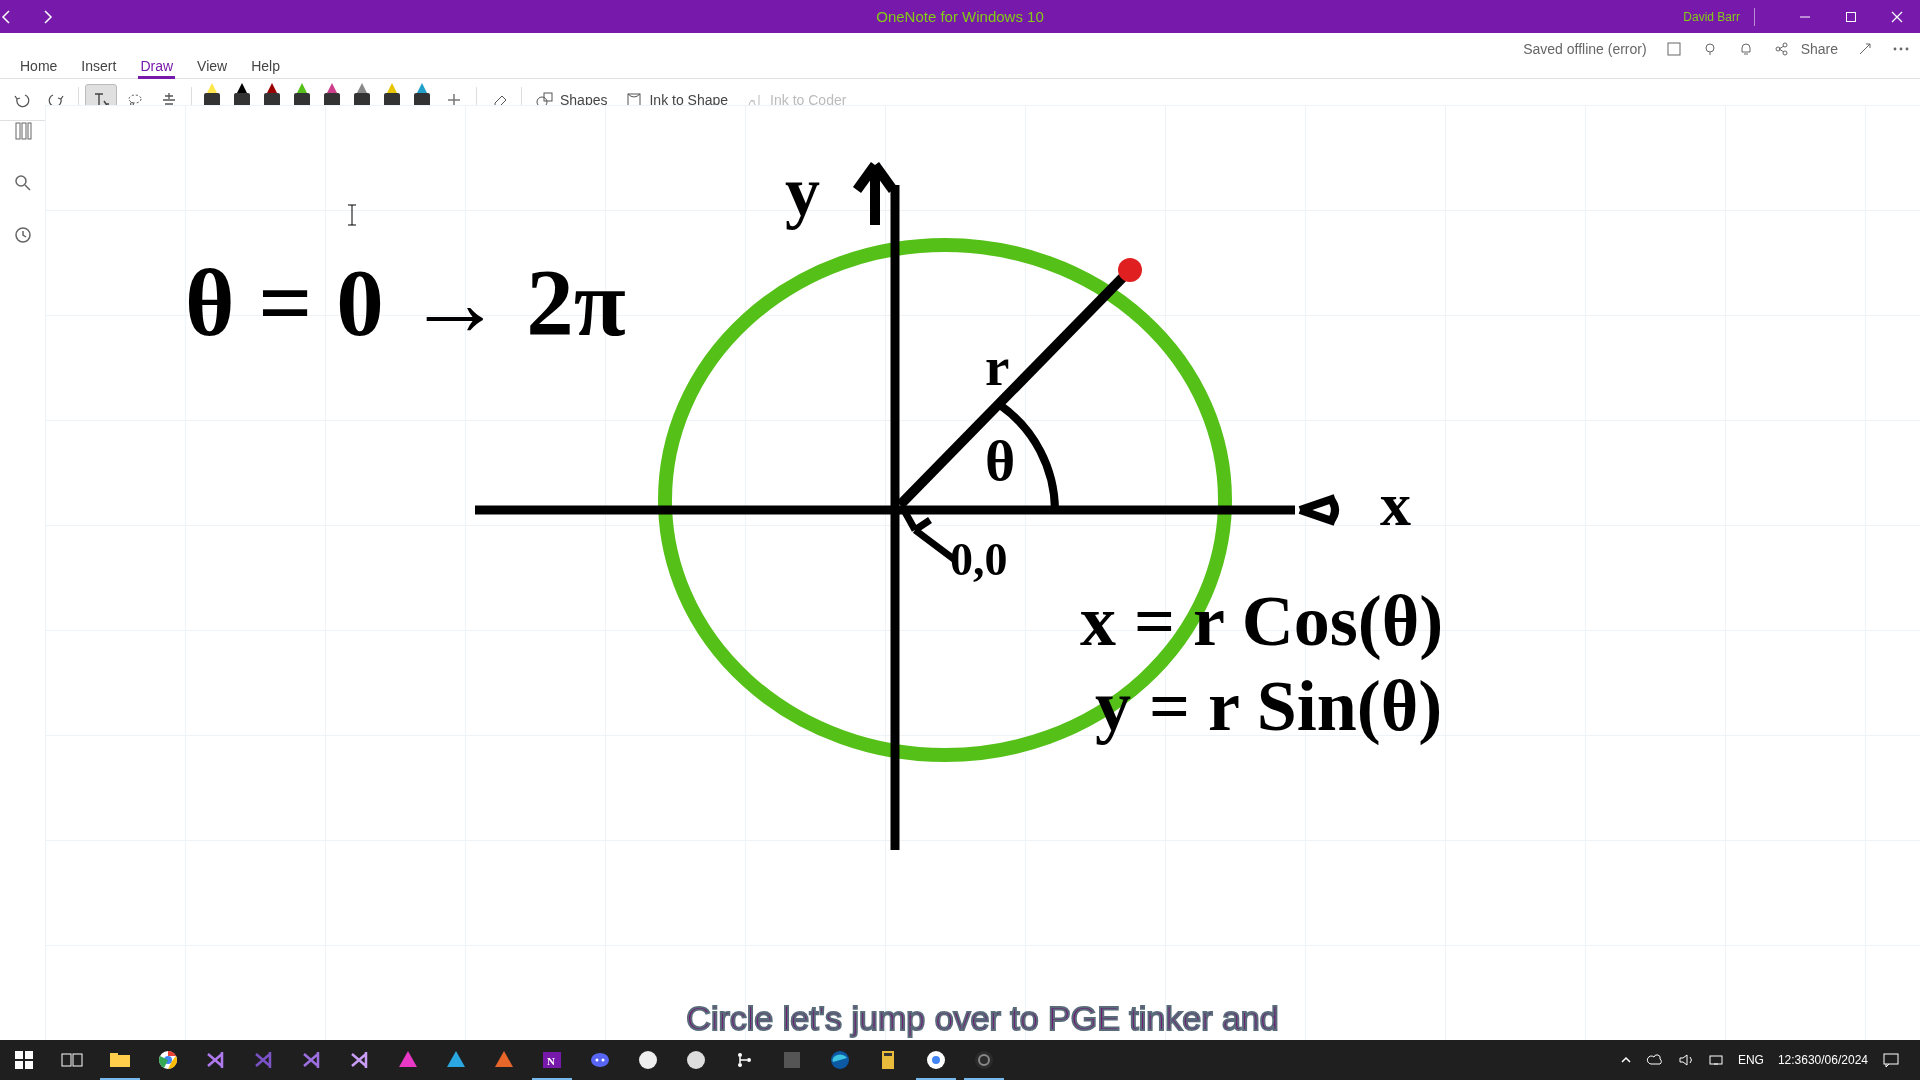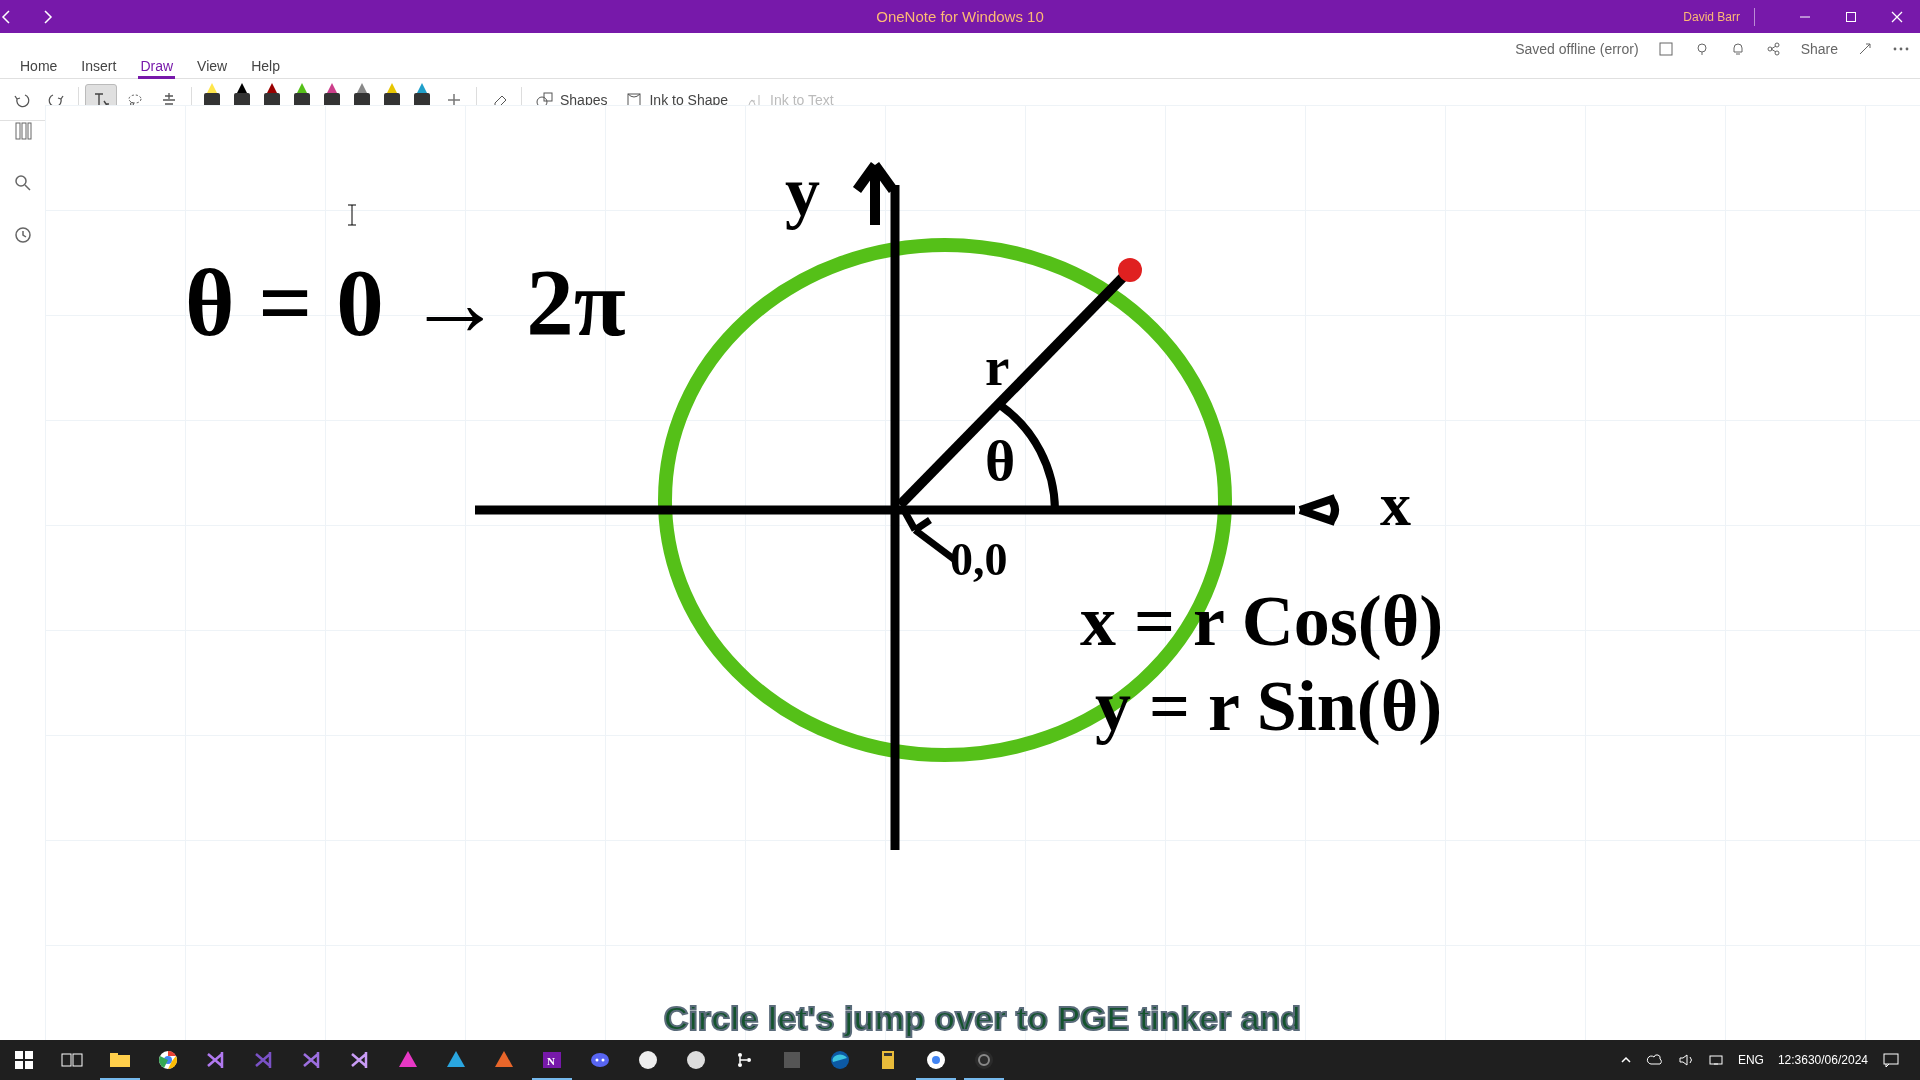--- a/index.html
+++ b/index.html
@@ -1,19 +1,19 @@
 <!DOCTYPE html>
 <html><head>
 <meta charset="utf-8">
 <style>
 * { box-sizing: border-box; margin: 0; padding: 0; }
 body { font-family: "Segoe UI", Tahoma, sans-serif; background: #fff; overflow: hidden; width: 1920px; height: 1080px; position: relative; }
 
 
-.title-bar { height: 33px; background: #7719AA; display: flex; align-items: center; color: #fdba74; position: relative; }
+.title-bar { height: 33px; background: #7719AA; display: flex; align-items: center; color: #84cc16; position: relative; }
 .title-bar .nav-arrow { width: 40px; text-align: center; font-size: 16px; color: rgba(255,255,255,0.9); cursor: pointer; }
 .title-bar .title { position: absolute; left: 50%; transform: translateX(-50%); font-size: 15px; }
 .title-bar .user { position: absolute; right: 180px; font-size: 12px; }
 .title-bar .win-controls { position: absolute; right: 0; display: flex; }
 .title-bar .win-btn { width: 46px; height: 33px; display: flex; align-items: center; justify-content: center; }
 .title-bar .divider { width: 1px; height: 18px; background: rgba(255,255,255,0.5); position: absolute; right: 165px; }
 
 
 .menu-bar { height: 46px; display: flex; align-items: flex-end; padding-left: 8px; border-bottom: 1px solid #e0e0e0; position: relative; }
 .menu-item { padding: 6px 12px 4px; font-size: 14px; color: #444; cursor: pointer; position: relative; }
@@ -45,21 +45,21 @@
   linear-gradient(90deg, #eef3f7 1px, transparent 1px);
   background-size: 140px 105px; }
 .ink-layer { position:absolute; inset:0; }
 
 
 .watermark { position:absolute; right:60px; bottom:80px; font-family:monospace; font-weight:bold; color:#c8d4e0; font-size:44px; line-height:1.05; letter-spacing:2px; text-shadow:1px 1px 0 #a8b8cc; opacity:0.9; pointer-events:none; }
 .watermark .small { font-size:30px; letter-spacing:4px; }
 
 
 .subtitle { position:absolute; bottom:40px; left:50%; transform:translateX(-50%); text-align:center; }
-.subtitle-line { font-size:34px; font-weight:bold; color:#14532d; -webkit-text-stroke:2px #5a6b7a; text-shadow:0 0 3px #fff; line-height:1.3; white-space:nowrap; }
+.subtitle-line { font-size:34px; font-weight:normal; color:#701a75; -webkit-text-stroke:2px #5a6b7a; text-shadow:0 0 3px #fff; line-height:1.3; white-space:nowrap; }
 
 
 .taskbar { position:absolute; bottom:0; left:0; right:0; height:40px; background:#1f1f1f; display:flex; align-items:center; }
 .task-item { width:48px; height:40px; display:flex; align-items:center; justify-content:center; position:relative; }
 .task-item.active::after { content:""; position:absolute; bottom:0; left:4px; right:4px; height:2px; background:#76b9ed; }
 .task-right { margin-left:auto; display:flex; align-items:center; gap:14px; padding-right:20px; color:#fff; font-size:12px; }
 .task-right .stack { display:flex; flex-direction:row; align-items:flex-end; line-height:1.2; }
 
 svg { display:block; }
 </style>
@@ -116,21 +116,21 @@
         <svg width="16" height="16">
           <circle cx="8" cy="7" r="4" stroke="#666" fill="none"></circle>
           <line x1="8" y1="11" x2="8" y2="14" stroke="#666"></line>
         </svg>
       </span>
     <span class="icon">
         <svg width="16" height="16">
           <path d="M4 11 V7 a4 4 0 0 1 8 0 V11 H4 Z M6 13 h4" stroke="#666" fill="none"></path>
         </svg>
       </span>
-    <span style="display:flex;align-items:center;gap:20px;">
+    <span style="display:flex;align-items:center;gap:12px;">
       <svg width="16" height="16">
           <path d="M11 5 L6 8 L11 11" stroke="#666" fill="none"></path>
           <circle cx="12" cy="4" r="2" stroke="#666" fill="none"></circle>
           <circle cx="5" cy="8" r="2" stroke="#666" fill="none"></circle>
           <circle cx="12" cy="12" r="2" stroke="#666" fill="none"></circle>
         </svg>
       <span>Share</span>
     </span>
     <span class="icon">
         <svg width="16" height="16">
@@ -232,21 +232,21 @@
     <svg width="18" height="18">
         <rect x="3" y="3" width="12" height="12" stroke="#555" fill="none"></rect>
         <path d="M3 3 q6 6 12 0" stroke="#555" fill="none"></path>
       </svg>
     <span>Ink to Shape</span>
   </div>
   <div class="toolbar-text-btn disabled">
     <svg width="18" height="18">
         <path d="M3 14 q3 -10 6 0 M5 10 h4 M13 4 v10" stroke="#bbb" fill="none"></path>
       </svg>
-    <span>Ink to Text</span>
+    <span>Ink to Coder</span>
   </div>
 </div>
 
 <div class="sidebar">
   <div class="side-btn">
       <svg width="20" height="20">
         <rect x="3" y="2" width="4" height="16" stroke="#666" fill="none"></rect>
         <rect x="9" y="2" width="4" height="16" stroke="#666" fill="none"></rect>
         <rect x="15" y="2" width="3" height="16" stroke="#666" fill="none"></rect>
       </svg>

